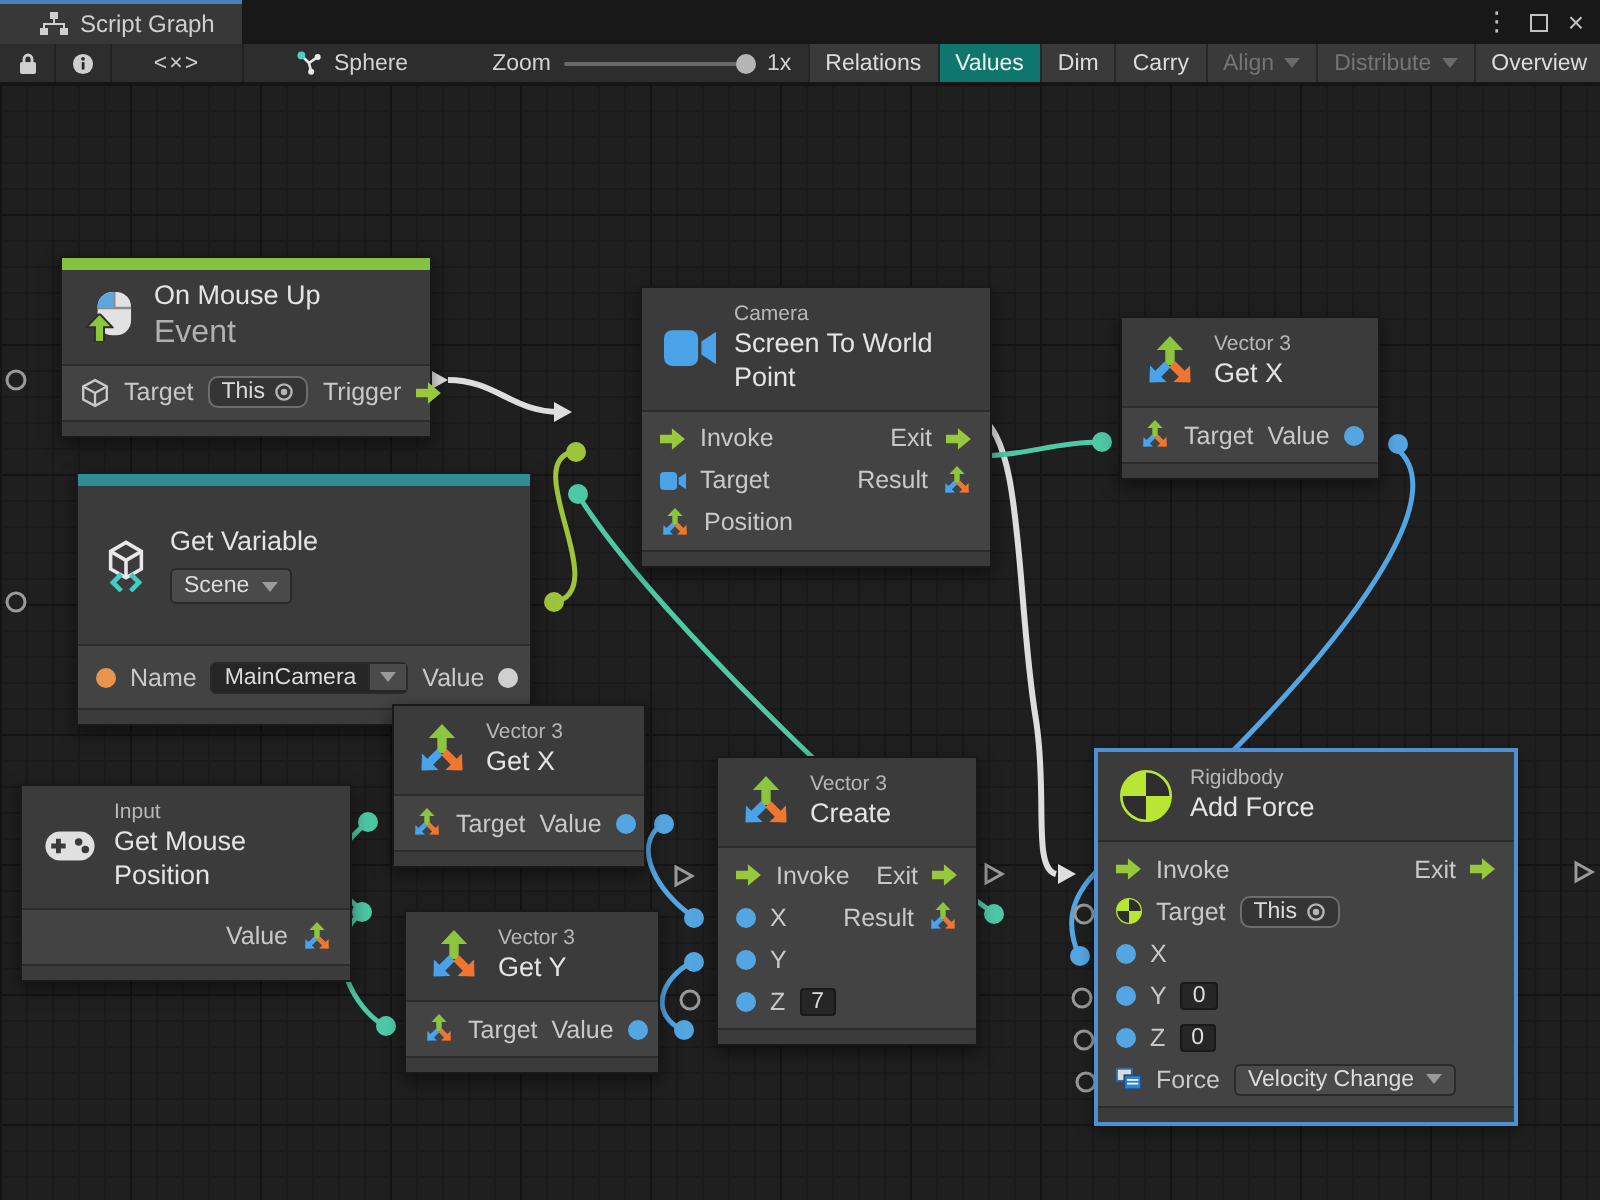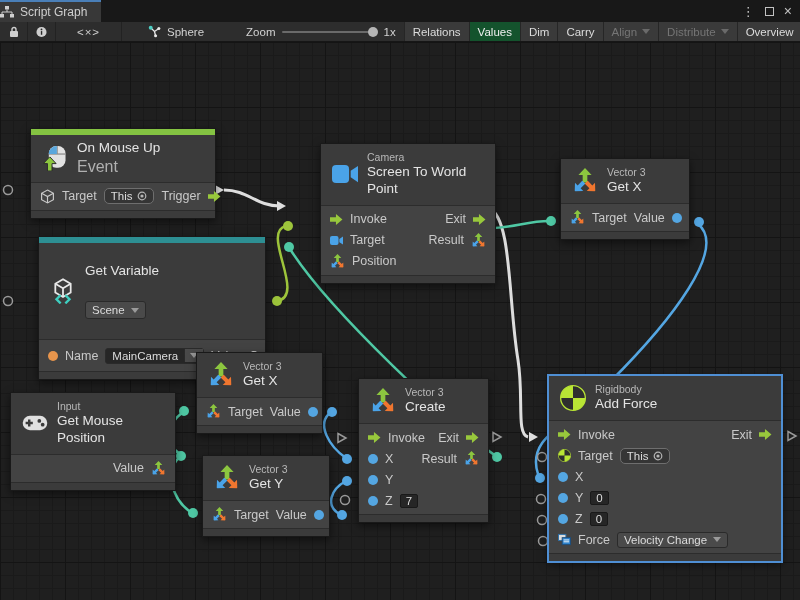--- a/index.html
+++ b/index.html
@@ -1,37 +1,37 @@
 <!DOCTYPE html>
 <html><head>
 <meta charset="utf-8">
 <style>
   html,body{margin:0;padding:0;background:#101010;}
   *{box-sizing:border-box;font-family:"Liberation Sans","DejaVu Sans",sans-serif;}
   #app{position:relative;width:800px;height:600px;overflow:hidden;background:#1f1f1f;user-select:none;}
 
   
   .tabbar{position:absolute;left:0;top:0;width:800px;height:22px;background:#181818;display:flex;align-items:stretch;}
-  .tab{display:flex;align-items:center;gap:6px;padding:0 14px 0 0;background:#383838;border-top:2px solid #4a7fb8;color:#cfcfcf;font-size:12px;}
+  .tab{display:flex;align-items:center;gap:6px;padding:0 14px 0 20px;background:#383838;border-top:2px solid #4a7fb8;color:#cfcfcf;font-size:12px;}
   .winctrl{margin-left:auto;display:flex;align-items:center;gap:10px;padding-right:8px;color:#c2c2c2;font-size:13px;}
   .winctrl span{cursor:default;}
   .maxbox{width:9px;height:9px;border:1.5px solid #c2c2c2;display:inline-block;}
 
   
   .toolbar{position:absolute;left:0;top:22px;width:800px;height:20px;background:#2d2d2d;border-bottom:1px solid #161616;display:flex;align-items:stretch;font-size:11.5px;color:#d2d2d2;}
   .tbtn{display:flex;align-items:center;justify-content:center;padding:0 8px;background:#2d2d2d;border-right:1px solid #222;}
   .tbtn.icon{min-width:28px;}
   .tgroup{display:flex;align-items:center;gap:6px;padding:0 8px;}
   .sep{width:1px;background:#222;}
   .slider{display:flex;align-items:center;gap:0;width:96px;position:relative;}
   .track{width:88px;height:2px;background:#6a6a6a;border-radius:1px;}
   .knob{position:absolute;right:0;top:50%;transform:translateY(-50%);width:10px;height:10px;border-radius:50%;background:#b5b5b5;}
   .rgroup{margin-left:auto;display:flex;align-items:stretch;}
   .rbtn{display:flex;align-items:center;gap:5px;padding:0 8px;background:#3a3a3a;border-left:1px solid #262626;color:#dcdcdc;}
-  .rbtn.active{background:#14532d;color:#f0f0f0;}
+  .rbtn.active{background:#0f766e;color:#f0f0f0;}
   .rbtn.disabled{color:#757575;}
   .caret{width:0;height:0;border-left:4px solid transparent;border-right:4px solid transparent;border-top:5px solid #9a9a9a;display:inline-block;}
   .rbtn.disabled .caret{border-top-color:#6a6a6a;}
 
   
   .canvas{position:absolute;left:0;top:42px;width:800px;height:558px;
     background-color:#1f1f1f;
     background-image:
       linear-gradient(#141414 1px,transparent 1px),
       linear-gradient(90deg,#141414 1px,transparent 1px),
@@ -286,21 +286,21 @@
             <path d="M10 1 L16.5 4.8 V12.3 L10 16 L3.5 12.3 V4.8 Z"></path>
             <path d="M3.5 4.8 L10 8.6 L16.5 4.8 M10 8.6 V16"></path>
           </g>
         <g fill="none" stroke="#3ecfc0" stroke-width="2">
             <path d="M8 14.5 L4.5 18 L8 21.5"></path>
             <path d="M12 14.5 L15.5 18 L12 21.5"></path>
           </g>
       </svg>
       <div class="ttls">
         <div class="ttl">Get Variable</div>
-        <div style="margin-top:19px;"><span class="dd">
+        <div style="margin-top:2px;"><span class="dd">
               <span>Scene</span>
               <span class="caret"></span>
             </span></div>
       </div>
     </div>
     <div class="body">
       <div class="row" style="height:25px">
         <span class="pdot" style="background:#e8954c"></span>
         <span>Name</span>
         <span class="dd dark">
@@ -485,21 +485,21 @@
       </div>
       <div class="row">
         <span class="pdot" style="background:#54a6e2"></span>
         <span>Z</span>
         <span class="num">7</span>
       </div>
     </div>
     <div class="ftr"></div>
   </div>
 
-  <div class="node selected" style="left:548px;top:375px;width:234px;">
+  <div class="node selected" style="left:548px;top:375px;width:210px;">
     <div class="hdr">
       <svg class="ic26" viewBox="0 0 16 16">
           <use href="#sym-rb"></use>
         </svg>
       <div class="ttls">
         <div class="cat">Rigidbody</div>
         <div class="ttl">Add Force</div>
       </div>
     </div>
     <div class="body">

